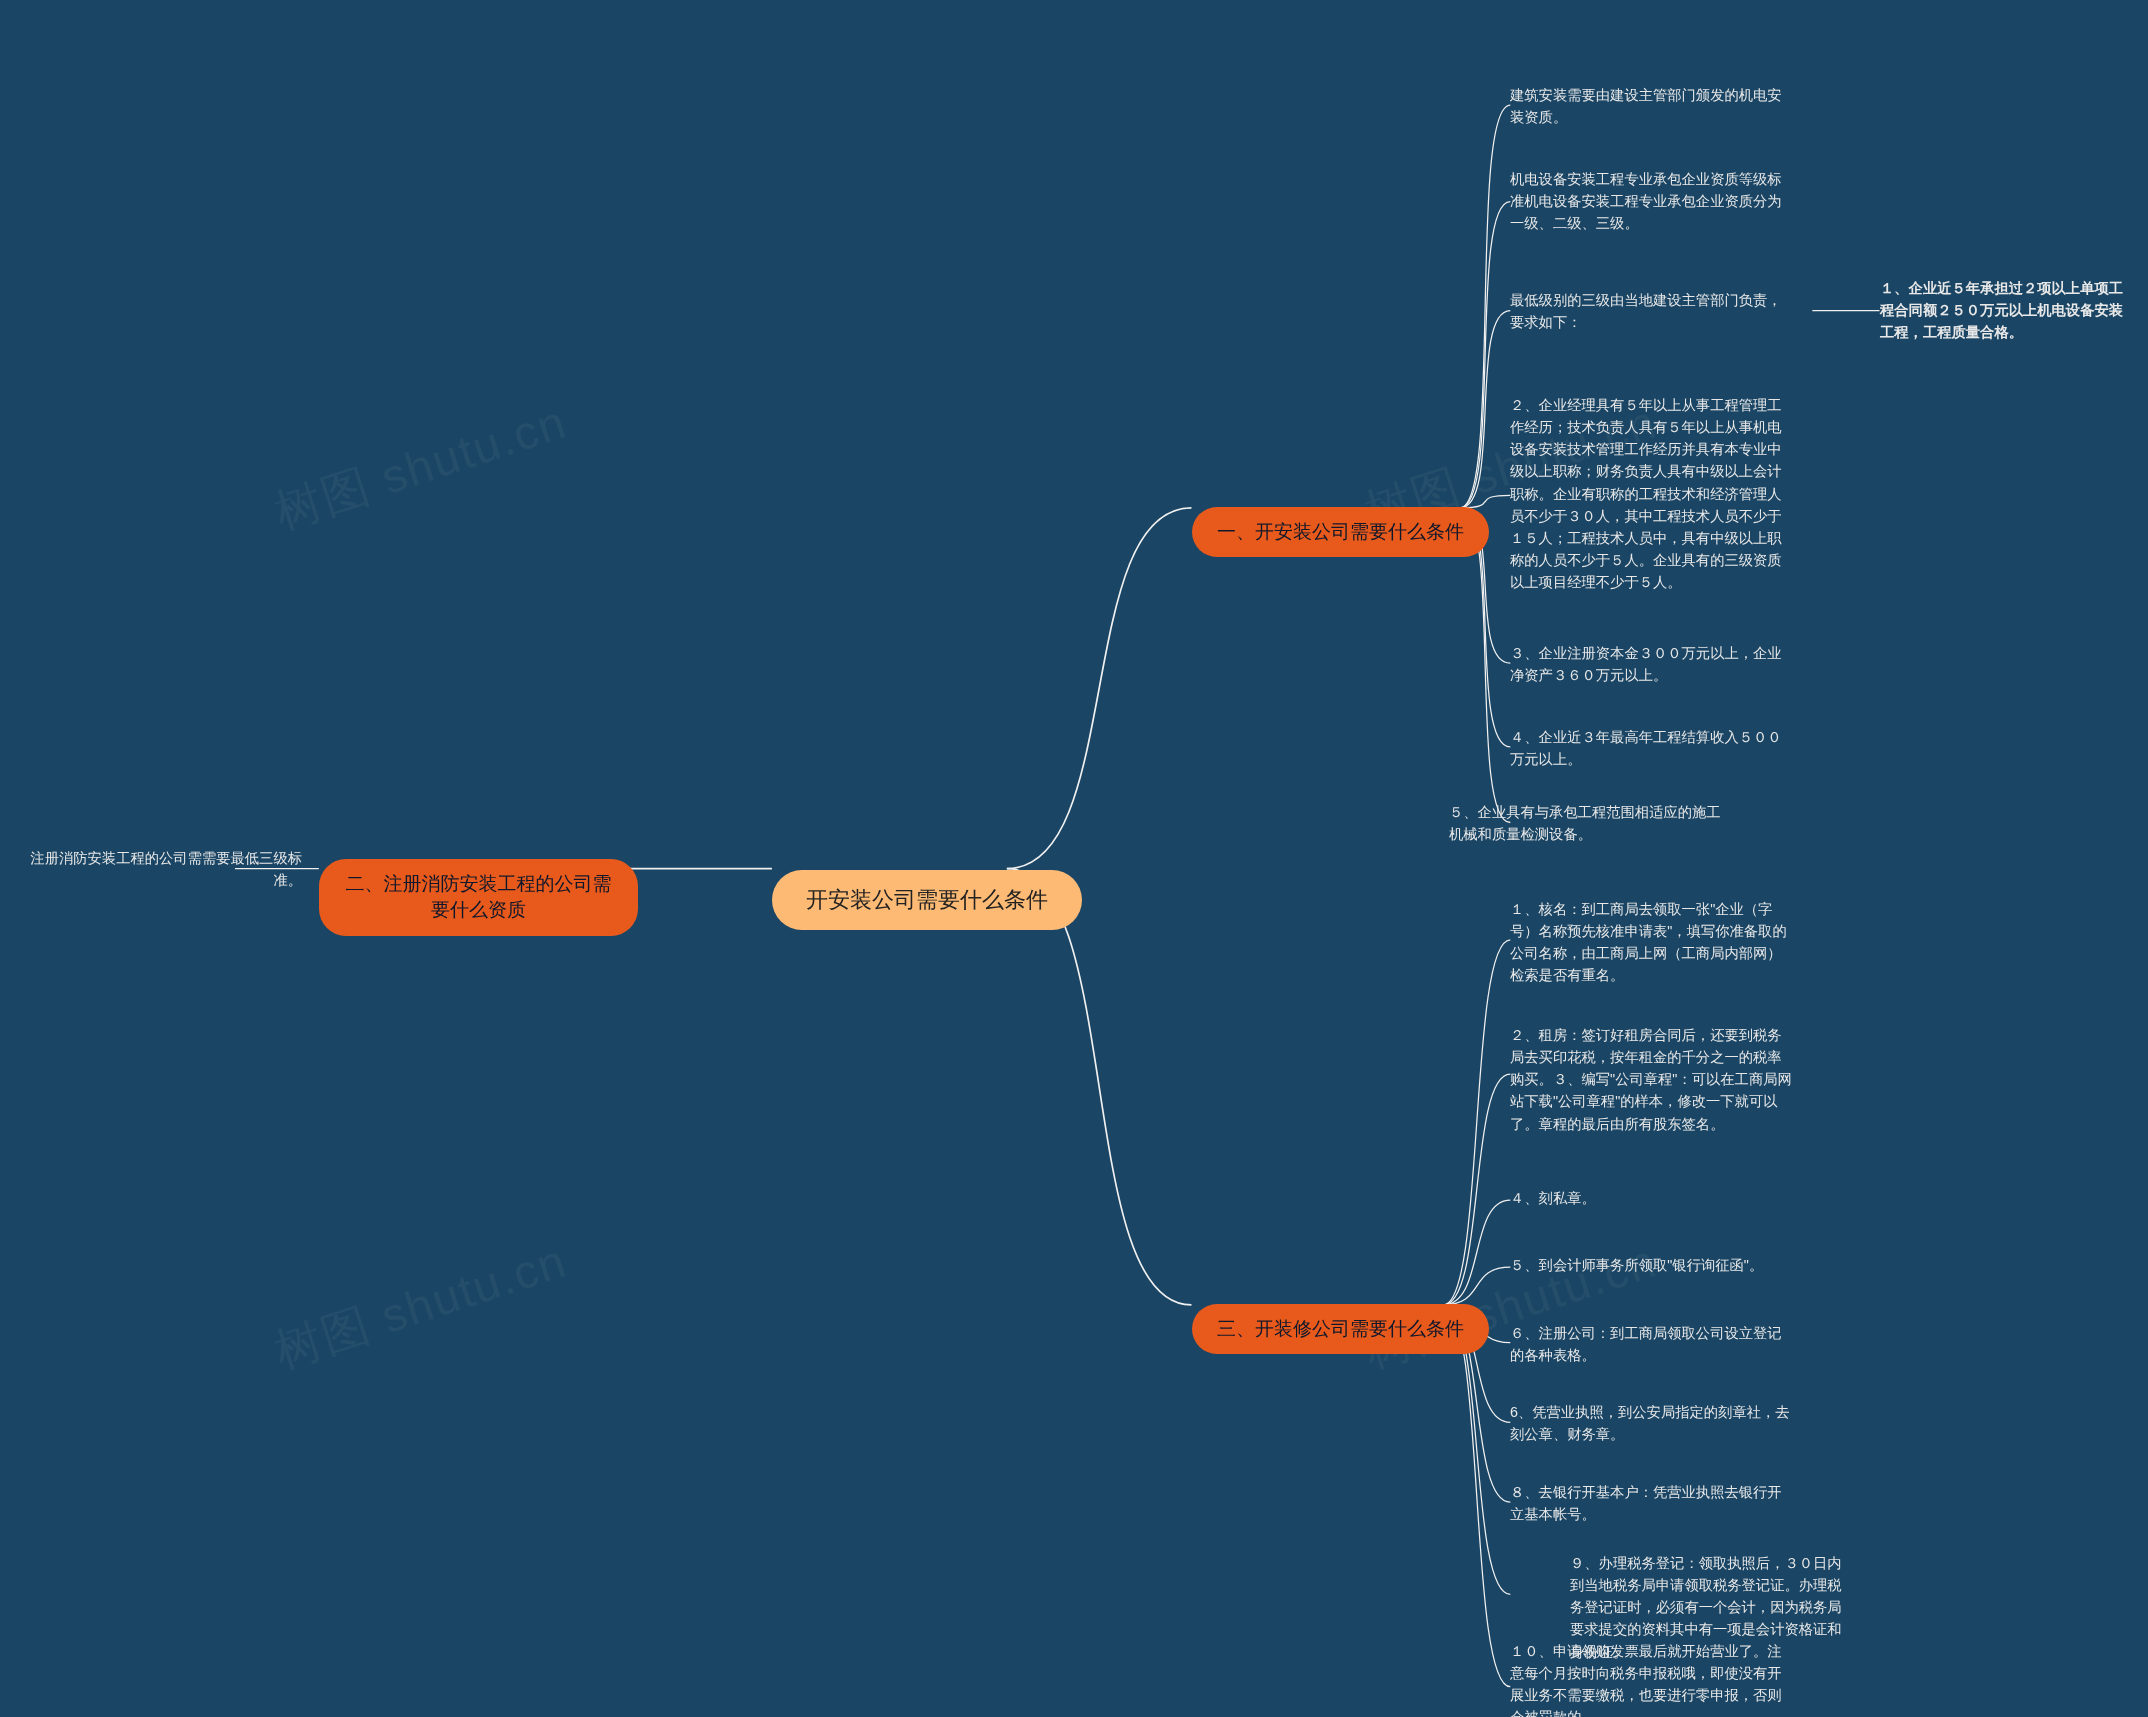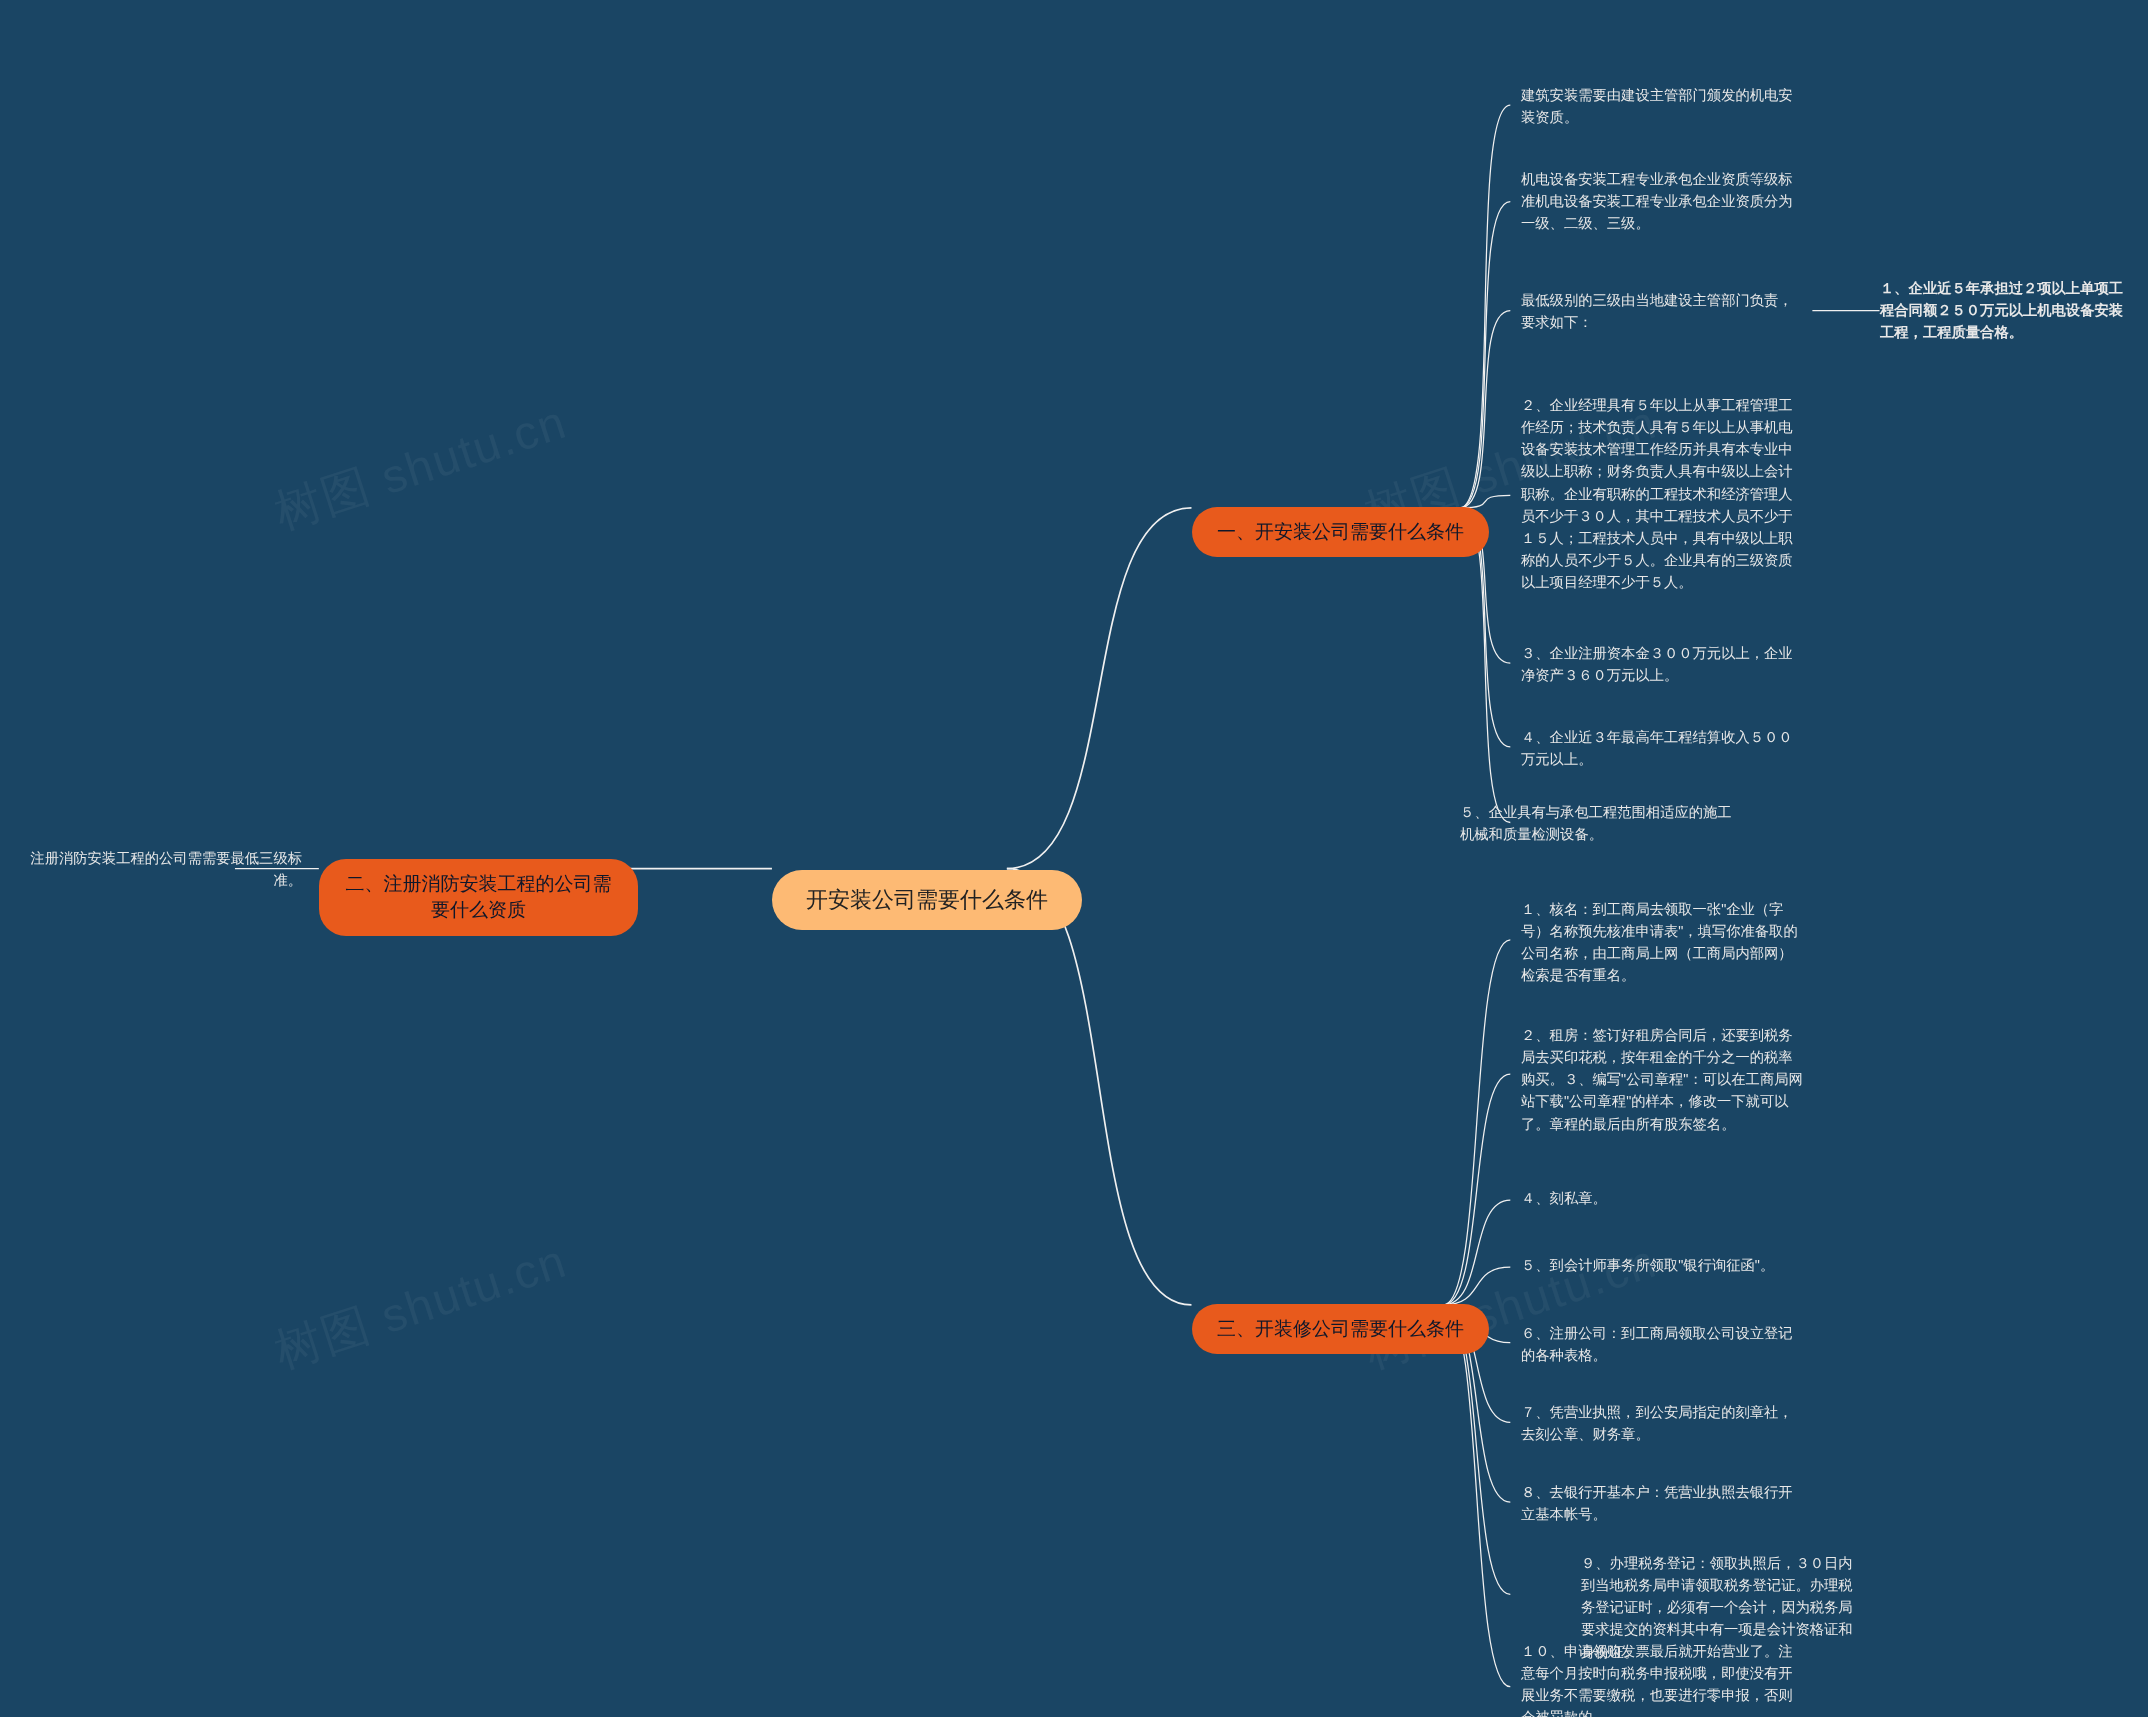--- a/index.html
+++ b/index.html
@@ -54,21 +54,21 @@
     max-width: 319px;
     margin-top: 20px;
   }
   .leaf {
     color: #e8e8e8;
     font-size: 14.3px;
     line-height: 1.55;
     text-align: left;
     max-width: 319px;
   }
-  .leaf.small { max-width: 285px; margin-left: 11px; }
+  .leaf.small { max-width: 285px; }
 </style>
 </head>
 <body>
 
 <div class="watermark" style="left:269px; top:436px;">树图 shutu.cn</div>
 <div class="watermark" style="left:1359px; top:436px;">树图 shutu.cn</div>
 <div class="watermark" style="left:269px; top:1275px;">树图 shutu.cn</div>
 <div class="watermark" style="left:1359px; top:1275px;">树图 shutu.cn</div>
 
 <svg class="connectors" viewBox="0 0 2560 2047" width="2148" height="1718">
@@ -118,17 +118,17 @@
 <div class="node branch" style="left:319px; top:839px; text-align:center;">二、注册消防安装工程的公司需要什么资质</div>
 <div class="node leaf" style="left:17px; top:847px; max-width:285px; text-align:right;">注册消防安装工程的公司需需要最低三级标准。</div>
 
 <div class="node branch" style="left:1192px; top:1284px;">三、开装修公司需要什么条件</div>
 
 <div class="node leaf small" style="left:1510px; top:898px;">１、核名：到工商局去领取一张"企业（字号）名称预先核准申请表"，填写你准备取的公司名称，由工商局上网（工商局内部网）检索是否有重名。</div>
 <div class="node leaf small" style="left:1510px; top:1024px;">２、租房：签订好租房合同后，还要到税务局去买印花税，按年租金的千分之一的税率购买。３、编写"公司章程"：可以在工商局网站下载"公司章程"的样本，修改一下就可以了。章程的最后由所有股东签名。</div>
 <div class="node leaf small" style="left:1510px; top:1187px;">４、刻私章。</div>
 <div class="node leaf small" style="left:1510px; top:1254px;">５、到会计师事务所领取"银行询征函"。</div>
 <div class="node leaf small" style="left:1510px; top:1322px;">６、注册公司：到工商局领取公司设立登记的各种表格。</div>
-<div class="node leaf small" style="left:1510px; top:1401px;">７、凭营业执照，到公安局指定的刻章社，去刻公章、财务章。</div>
+<div class="node leaf small" style="left:1510px; top:1401px;">6、凭营业执照，到公安局指定的刻章社，去刻公章、财务章。</div>
 <div class="node leaf small" style="left:1510px; top:1481px;">８、去银行开基本户：凭营业执照去银行开立基本帐号。</div>
 <div class="node leaf small" style="left:1570px; top:1552px;">９、办理税务登记：领取执照后，３０日内到当地税务局申请领取税务登记证。办理税务登记证时，必须有一个会计，因为税务局要求提交的资料其中有一项是会计资格证和身份证。</div>
 <div class="node leaf small" style="left:1510px; top:1640px;">１０、申请领购发票最后就开始营业了。注意每个月按时向税务申报税哦，即使没有开展业务不需要缴税，也要进行零申报，否则会被罚款的。</div>
 
 
 </body></html>

